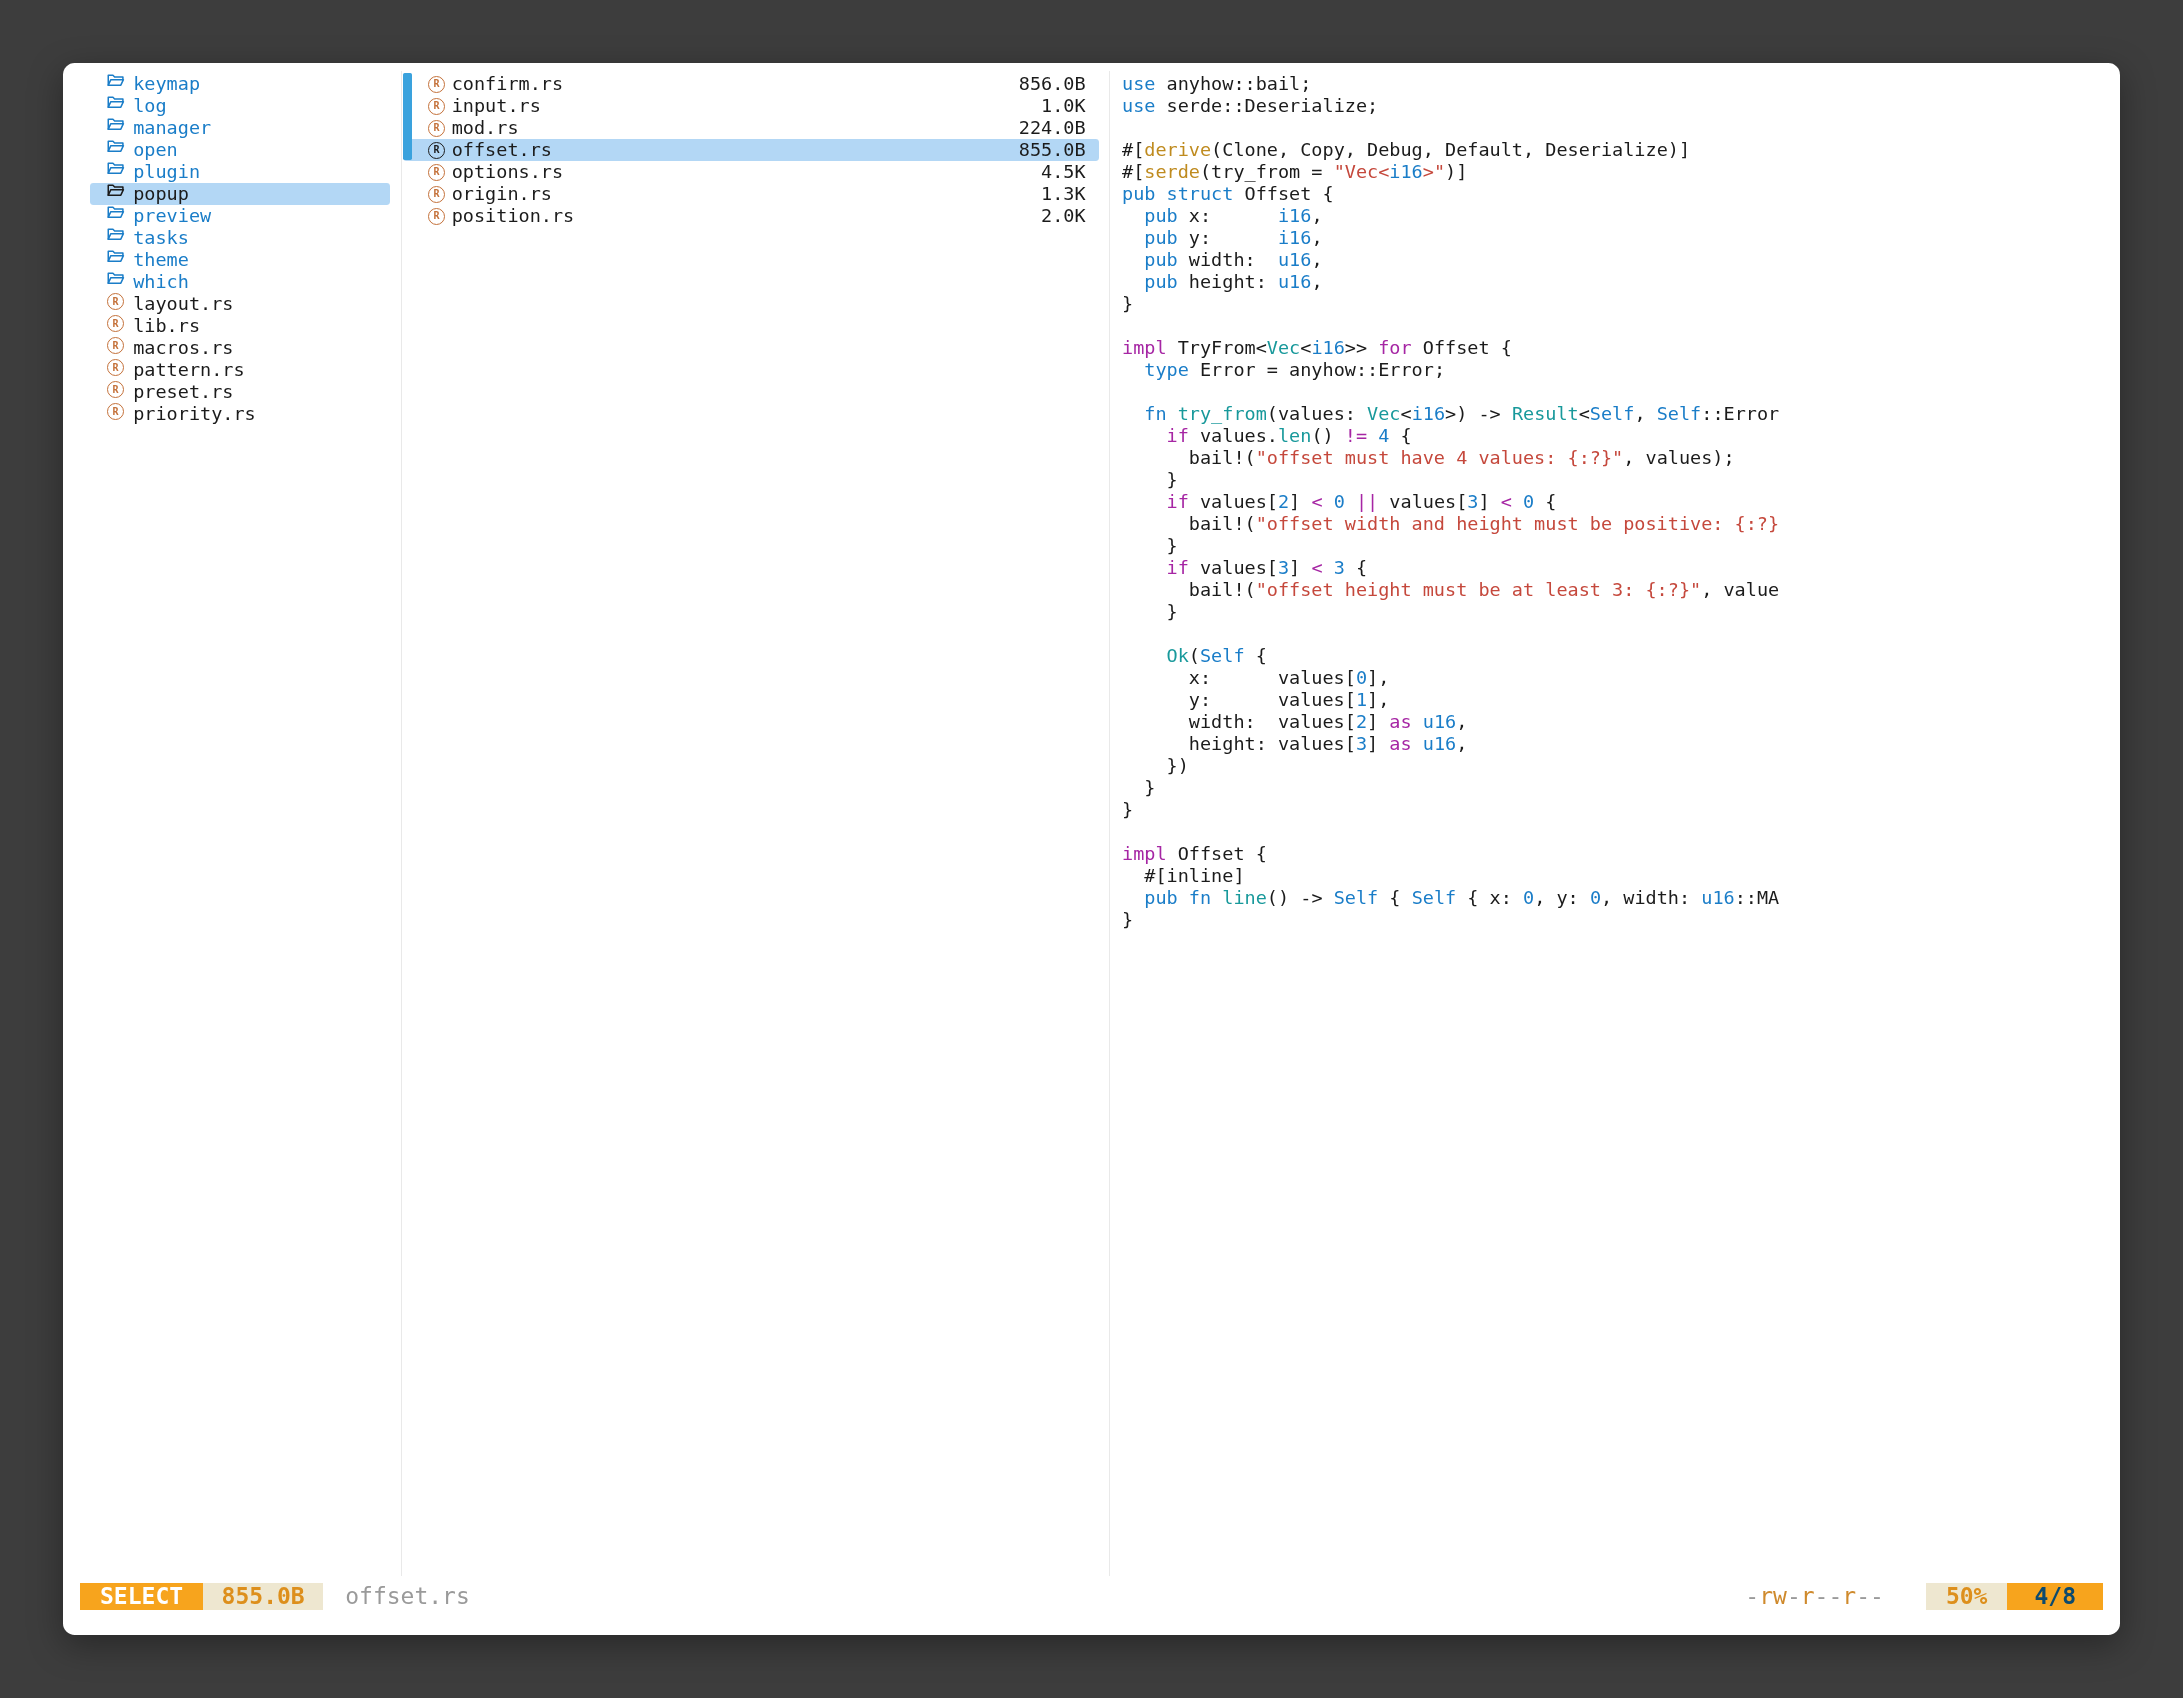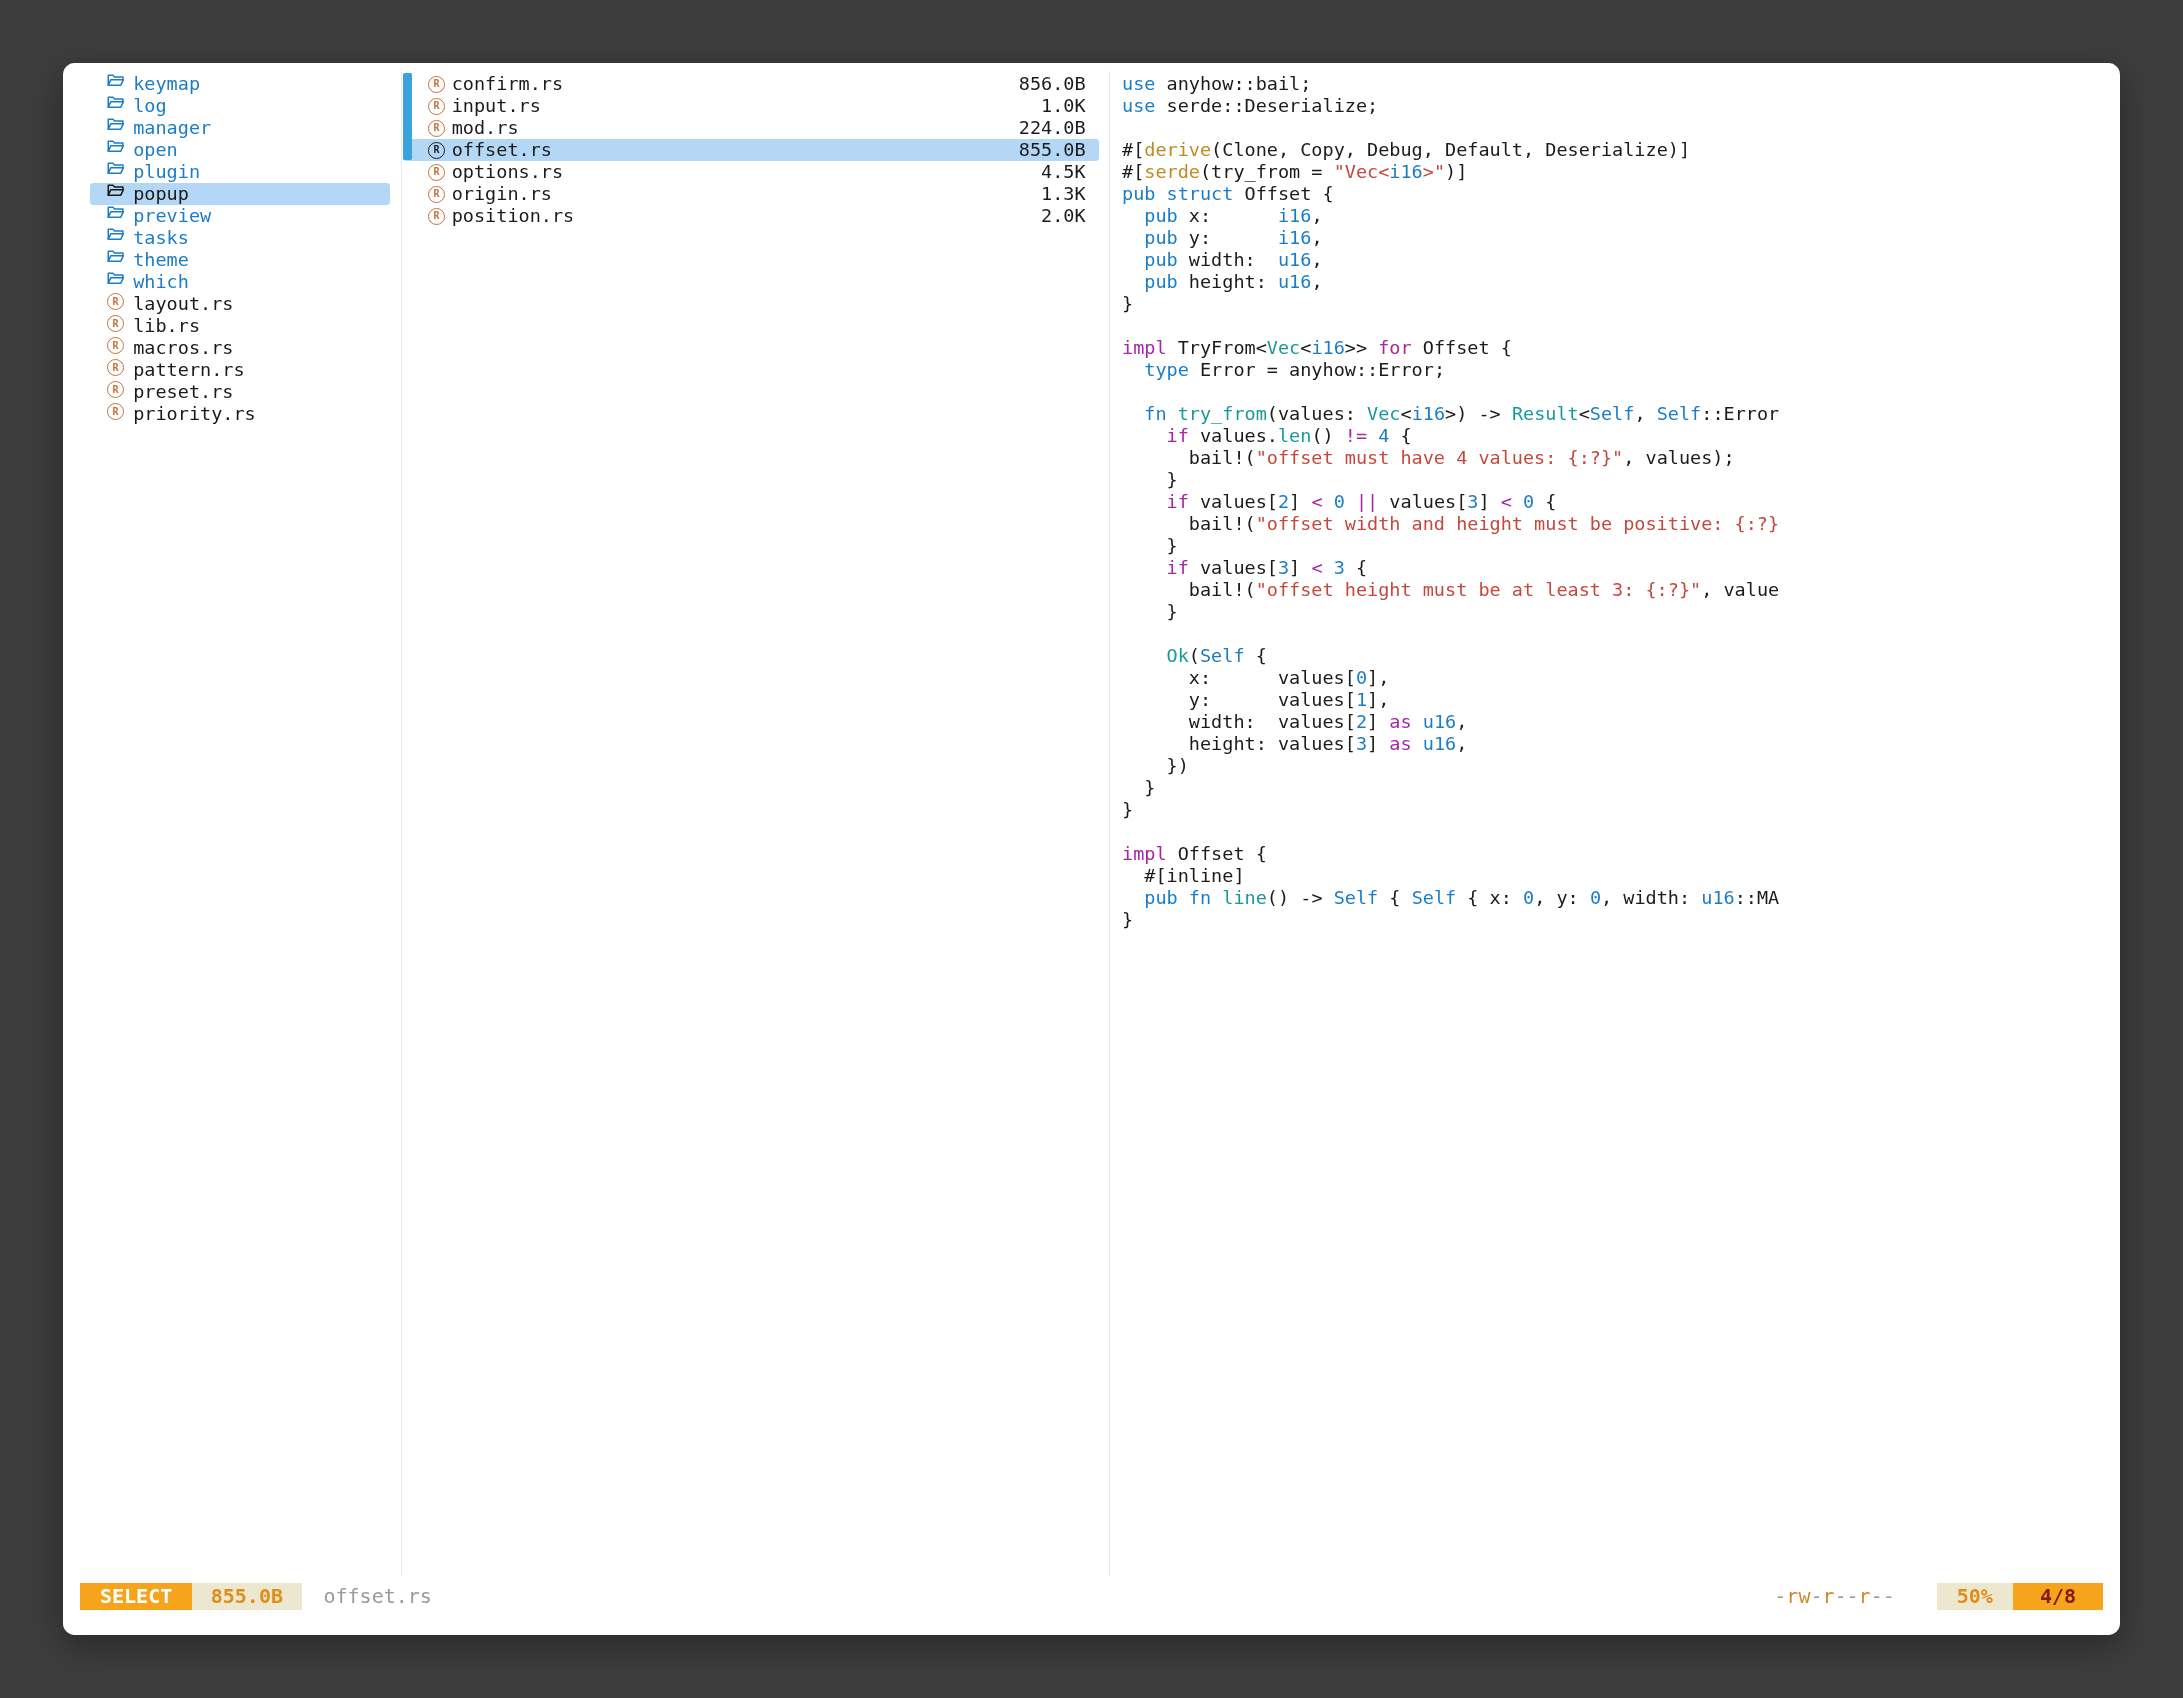--- a/index.html
+++ b/index.html
@@ -66,32 +66,32 @@
   .tk-k { color: var(--kw-blue,#1a7dc8); }
   .tk-n { color: var(--kw-blue,#1a7dc8); }
   .tk-t { color: var(--teal,#18999b); }
   .tk-u { color: var(--purple,#a626a4); }
   .tk-s { color: var(--string-red,#c5483c); }
   .tk-a { color: var(--attr-gold,#bf8b1f); }
 
   
   #statusbar {
     position:absolute; left:17px; right:17px; bottom:25px; height:27px;
-    display:flex; align-items:flex-start; font-size:20px; line-height:27px;
+    display:flex; align-items:flex-start; font-size:23px; line-height:27px;
   }
   .badge { display:inline-flex; align-items:center; height:27px; font-weight:bold; white-space:pre; }
   .badge.mode    { background:var(--mode-orange,#f7a41d); color:#ffffff; padding:0 20px; }
   .badge.size    { background:var(--badge-tan,#eee7d0); color:var(--badge-orange-text,#dd8f1c); padding:0 18.5px; }
   .path { color:var(--muted,#9a9a9a); margin-left:22px; white-space:pre; }
   .right { margin-left:auto; display:flex; align-items:center; height:27px; }
   #perms { margin-right:42px; white-space:pre; }
   .perm-dash { color:var(--muted,#9a9a9a); }
   .perm-char { color:var(--perm-letter,#cf8a2d); }
   .badge.percent { background:var(--badge-tan,#eee7d0); color:var(--badge-orange-text,#dd8f1c); padding:0 20px; }
-  .badge.pos     { background:var(--mode-orange,#f7a41d); color:#7f1d1d; padding:0 27px; }
+  .badge.pos     { background:var(--mode-orange,#f7a41d); color:#0c4a6e; padding:0 27px; }
 </style>
 </head>
 <body>
 
 <div id="frame">
   <div id="window">
 
     <div class="pane-sep" id="sep-left"></div>
     <div class="pane-sep" id="sep-right"></div>
 

